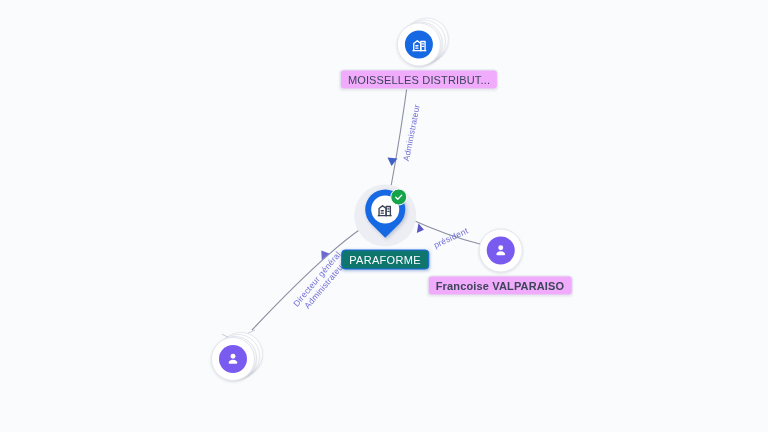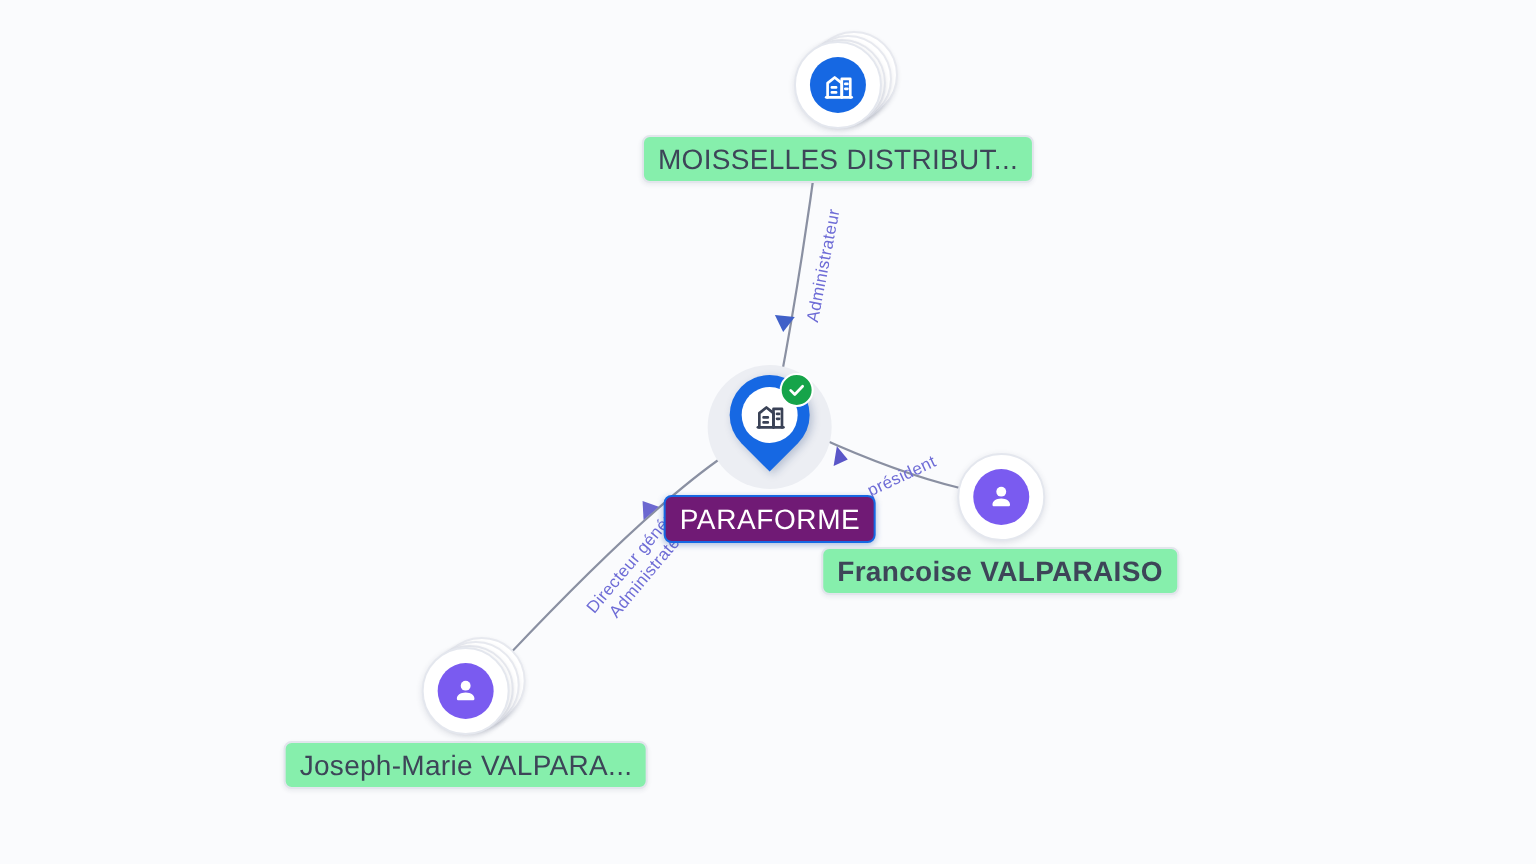--- a/index.html
+++ b/index.html
@@ -127,35 +127,35 @@
     background: #16a44a;
     border: 1.5px solid #ffffff;
     display: flex;
     align-items: center;
     justify-content: center;
   }
 
   
   .node-label {
     margin-top: 3px;
-    background: #86efac;
+    background: #f0abfc;
     border: 1px solid #e2e5ec;
     border-radius: 4px;
     padding: 3px 7px;
-    font-size: 14px;
+    font-size: 11px;
     color: #3d4558;
     white-space: nowrap;
     box-shadow: 0 1px 2px rgba(40,50,80,.08);
     letter-spacing: .15px;
   }
   .node-label.selected {
-    background: #701a75;
+    background: #0f766e;
     border-color: #1668e3;
     color: #ffffff;
-    font-size: 14px;
+    font-size: 11px;
     letter-spacing: .3px;
     box-shadow: 0 1px 3px rgba(20,70,160,.35);
   }
 
   
   .edge-label {
     position: absolute;
     font-size: 8.5px;
     color: #6e6cd6;
     white-space: nowrap;
@@ -260,16 +260,15 @@
       <div class="card c3"></div>
       <div class="disc">
         <div class="inner-circle purple">
           <svg width="16" height="16" viewBox="0 0 24 24" fill="#ffffff">
             <circle cx="12" cy="8" r="3.7"></circle>
             <path d="M12 13.2c-4 0-6.6 2.2-6.6 4.6 0 .7.6 1.2 1.3 1.2h10.6c.7 0 1.3-.5 1.3-1.2 0-2.4-2.6-4.6-6.6-4.6z"></path>
           </svg>
         </div>
       </div>
     </div>
-    <div class="node-label">Joseph-Marie VALPARA...</div>
   </div>
 
 </div>
 
 </body></html>

